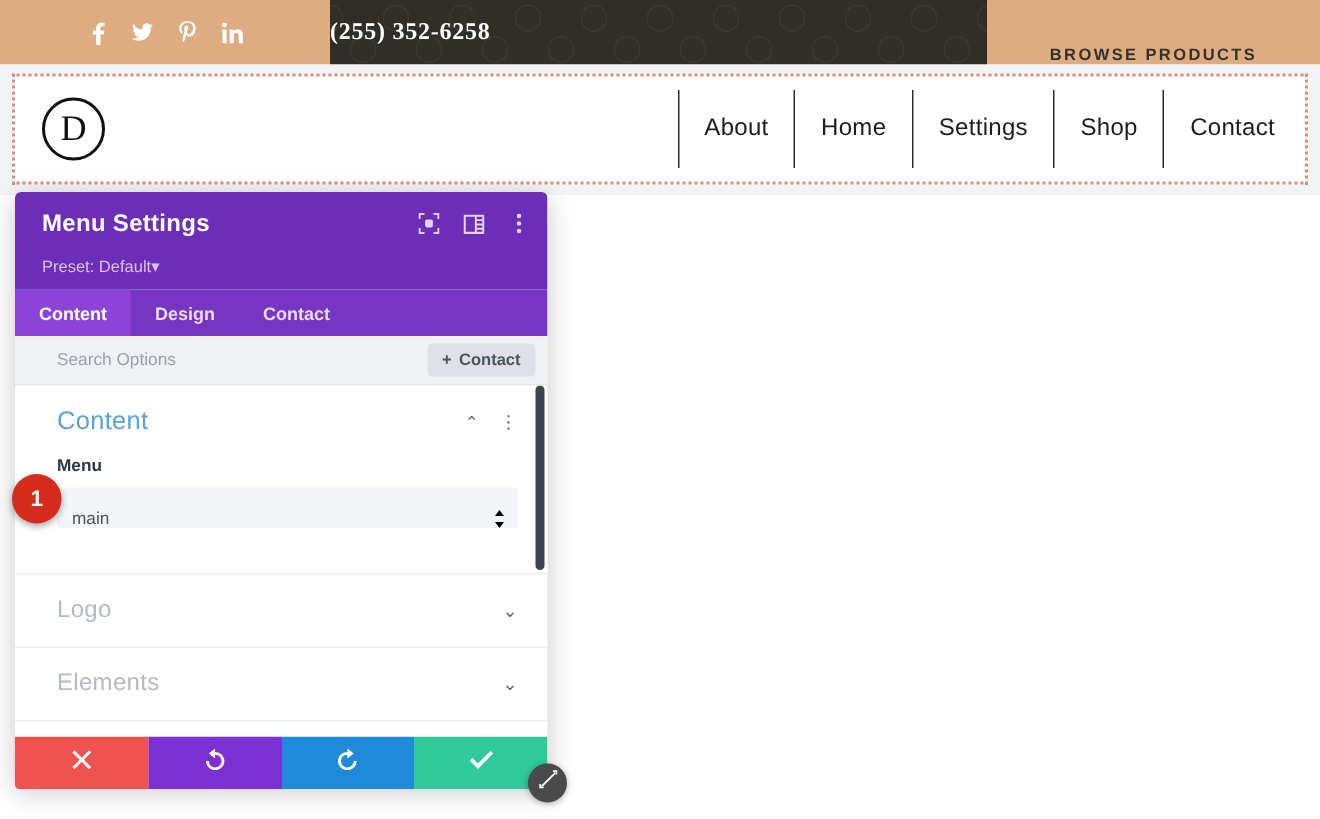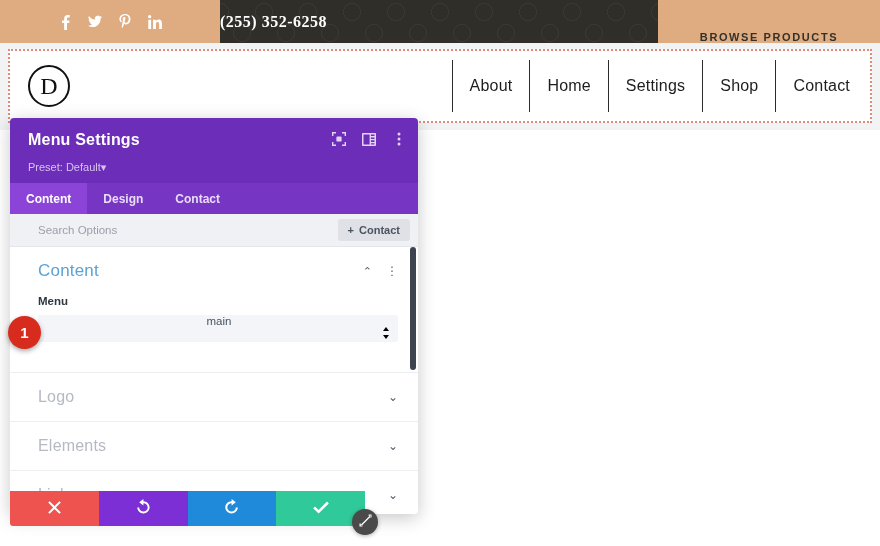--- a/index.html
+++ b/index.html
@@ -76,22 +76,22 @@
     padding: 0 17px;
     border-left: 1px solid #2b2b2b;
     font-size: 16px; color: #1d1d1d;
     font-family: "Liberation Sans", sans-serif;
     letter-spacing: 0.2px;
   }
   .navitem:last-child { padding-right: 6px; }
 
   
   .panel {
-    position: absolute; left: 10px; top: 118px;
-    width: 408px; height: 396px;
+    position: absolute; left: 10px; top: 128px;
+    width: 355px; height: 396px;
     background: #fbfbfd;
     border-radius: 4px;
     box-shadow: 0 4px 18px rgba(0,0,0,0.22);
     overflow: hidden;
     display: flex; flex-direction: column;
   }
   .panel-header {
     background: #6c2eb9;
     padding: 13px 14px 9px 18px;
     position: relative;
@@ -135,24 +135,23 @@
   }
   .section-title-open { color: #5aa2d8; font-size: 17px; letter-spacing: 0.2px; }
   .section-head-icons { margin-left: auto; display: flex; align-items: center; gap: 14px; }
   .chev { color: #5b6470; font-size: 11px; }
   .dots-v { color: #5b6470; font-size: 12px; letter-spacing: 0px; }
 
   .field-label { font-size: 11.5px; color: #2f3743; font-weight: 700; margin-bottom: 8px; }
   .select-box {
     height: 27px; background: #f4f5f8;
     border: none; border-radius: 2px;
-    display: flex; align-items: center;
+    display: flex; align-items: flex-end;
     padding: 0 8px 0 10px;
     position: relative;
-    flex-direction: column;
   }
   .select-value { font-size: 11.5px; color: #4a5360; }
   .stepper {
     margin-left: auto; display: flex; flex-direction: column;
     align-items: center; line-height: 6px; color: #3a424f; font-size: 8px;
   }
 
   .divider-gap { height: 30px; }
 
   .collapsed-row {

